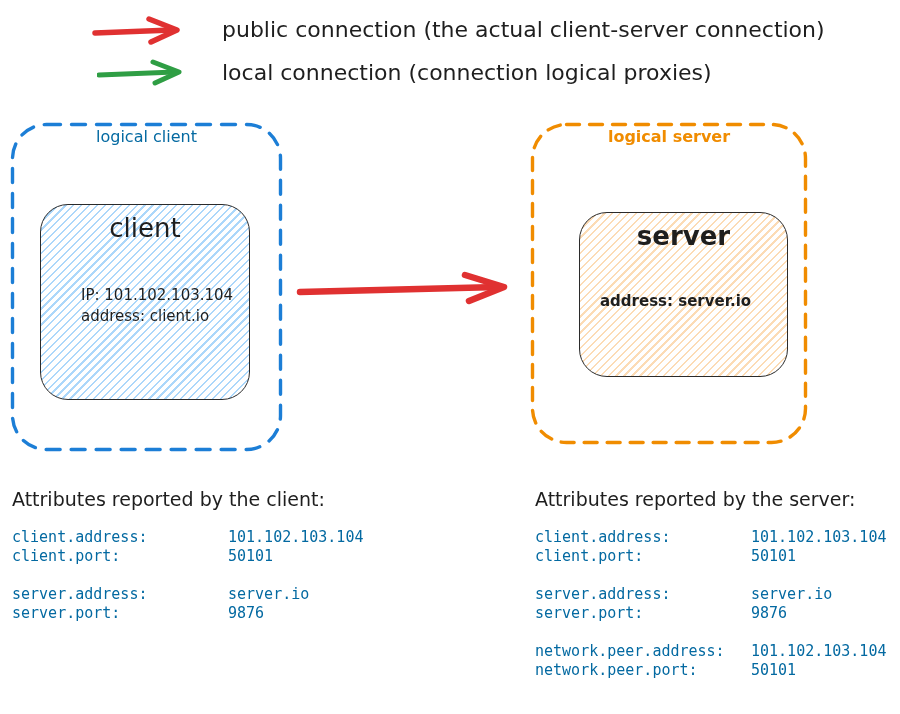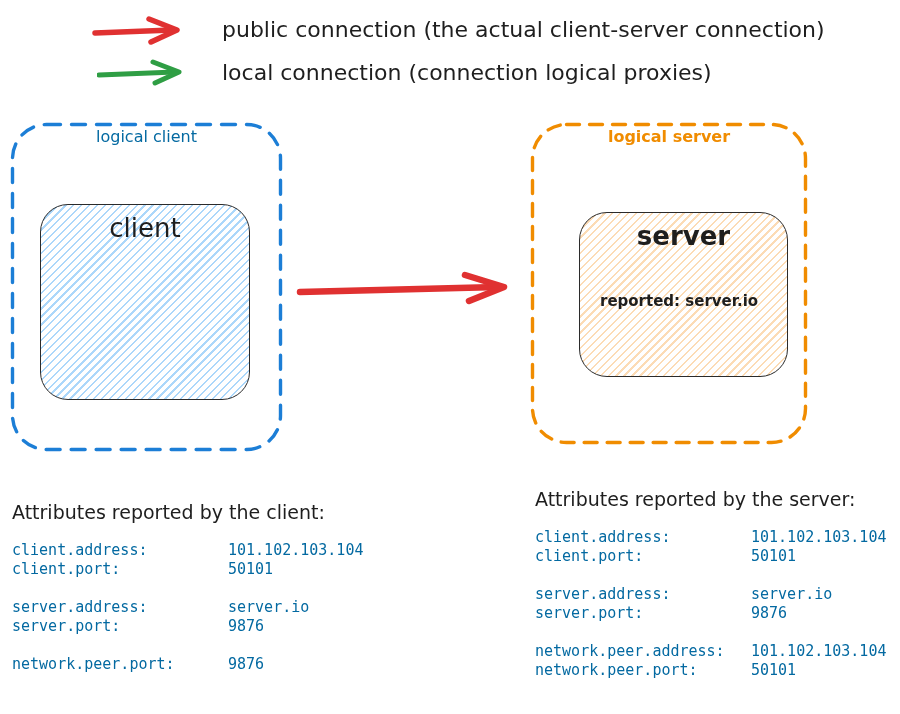--- a/index.html
+++ b/index.html
@@ -32,21 +32,21 @@
     margin-left:16px;
   }
   .node-title{position:absolute;top:8px;left:0;width:100%;text-align:center;font-size:26px;color:#1e1e1e;}
   .node-lines{position:absolute;font-size:15px;line-height:21px;color:#1e1e1e;white-space:nowrap;}
   .node.client .node-lines{left:40px;top:80px;}
   .node.server .node-lines{left:20px;top:78px;}
   
   .main-arrow{position:absolute;left:296px;top:270px;}
   
   .attrs{position:absolute;width:400px;}
-  .attrs.client-side{left:12px;top:500px;}
+  .attrs.client-side{left:12px;top:487px;}
   .attrs.server-side{left:535px;top:487px;}
   .attrs-title{font-size:19px;line-height:24px;margin-bottom:17px;color:#1e1e1e;white-space:nowrap;}
   .attr-group{margin-bottom:19px;}
   .attr-row{font-family:"DejaVu Sans Mono", monospace;font-size:15px;line-height:19px;color:#0369a1;white-space:nowrap;}
   .attr-name{display:inline-block;width:216px;}
   .attr-value{display:inline-block;}
   svg{display:block;}
 </style>
 </head>
 <body>
@@ -68,38 +68,42 @@
   </div>
 
   <div class="group logical-client">
     <svg class="frame" width="273" height="330" viewBox="0 0 273 330">
       <rect x="2.5" y="2.5" width="268" height="325" rx="34" fill="none" stroke="#1c7ed6" stroke-width="3.4" stroke-dasharray="14 11" stroke-linecap="round"></rect>
     </svg>
     <div class="group-label blue">logical client</div>
 
     <div class="node client">
       <div class="node-title">client</div>
+      <div class="node-lines">
+        <div>IP: 101.102.103.104</div>
+        <div>address: client.io</div>
+      </div>
     </div>
   </div>
 
   <svg class="main-arrow" width="222" height="38" viewBox="0 0 222 38">
     <line x1="4" y1="22" x2="202" y2="17" stroke="#e03131" stroke-width="6.5" stroke-linecap="round"></line>
     <polyline points="169,5 208,17 173,31" fill="none" stroke="#e03131" stroke-width="6.5" stroke-linecap="round" stroke-linejoin="round"></polyline>
   </svg>
 
   <div class="group logical-server">
     <svg class="frame" width="278" height="323" viewBox="0 0 278 323">
       <rect x="2.5" y="2.5" width="273" height="318" rx="34" fill="none" stroke="#f08c00" stroke-width="3.4" stroke-dasharray="13 10" stroke-linecap="round"></rect>
     </svg>
     <div class="group-label orange">logical server</div>
 
     <div class="node server">
       <div class="node-title">server</div>
       <div class="node-lines">
-        <div>reported: server.io</div>
+        <div>address: server.io</div>
       </div>
     </div>
   </div>
 
   <div class="attrs client-side">
     <div class="attrs-title">Attributes reported by the client:</div>
 
     <div class="attr-group">
       <div class="attr-row">
         <span class="attr-name">client.address:</span><span class="attr-value">101.102.103.104</span>
@@ -112,23 +116,20 @@
     <div class="attr-group">
       <div class="attr-row">
         <span class="attr-name">server.address:</span><span class="attr-value">server.io</span>
       </div>
       <div class="attr-row">
         <span class="attr-name">server.port:</span><span class="attr-value">9876</span>
       </div>
     </div>
 
     <div class="attr-group">
-      <div class="attr-row">
-        <span class="attr-name">network.peer.port:</span><span class="attr-value">9876</span>
-      </div>
     </div>
   </div>
 
   <div class="attrs server-side">
     <div class="attrs-title">Attributes reported by the server:</div>
 
     <div class="attr-group">
       <div class="attr-row">
         <span class="attr-name">client.address:</span><span class="attr-value">101.102.103.104</span>
       </div>

